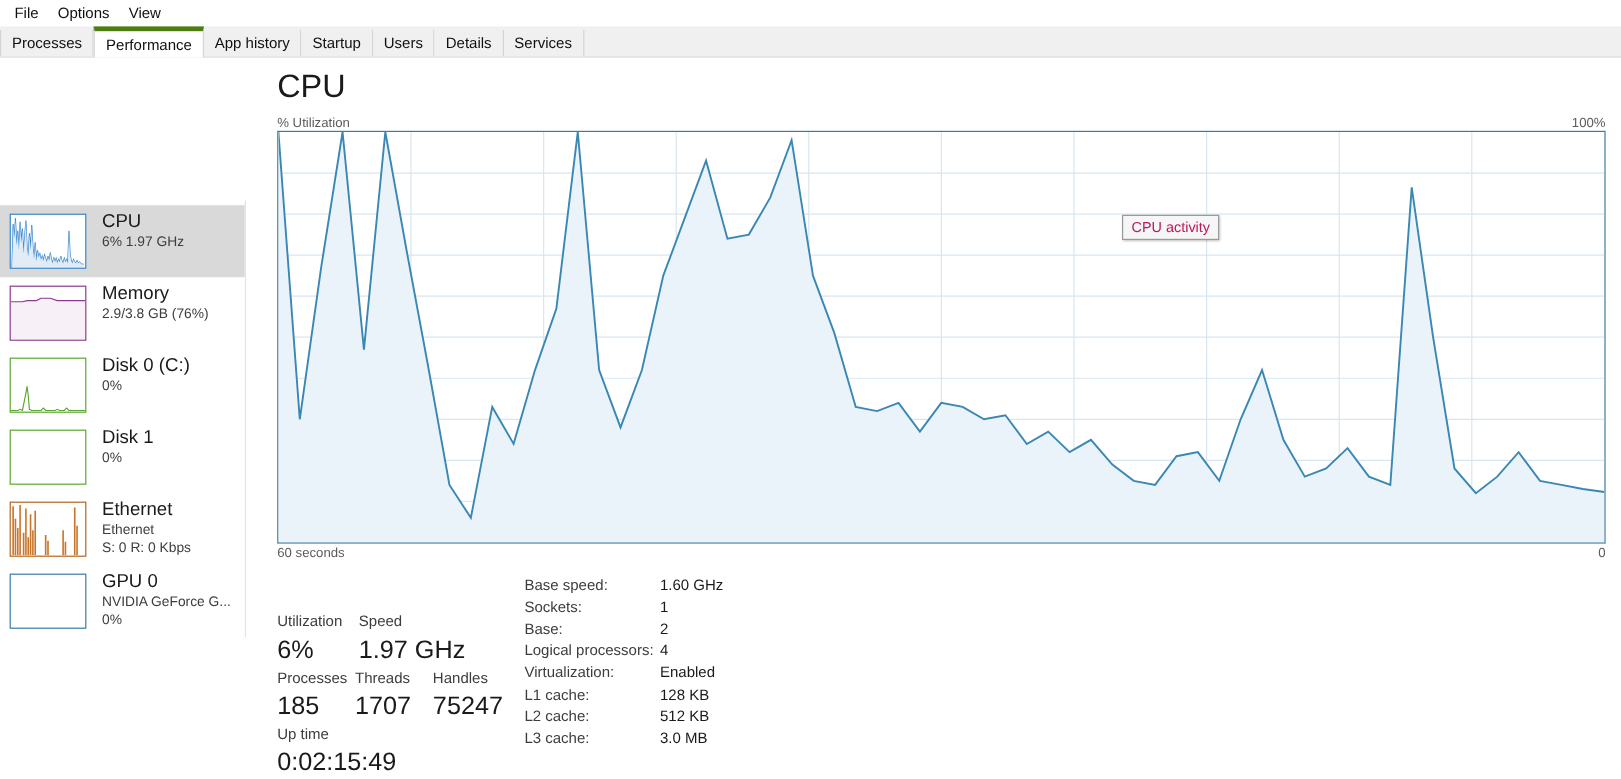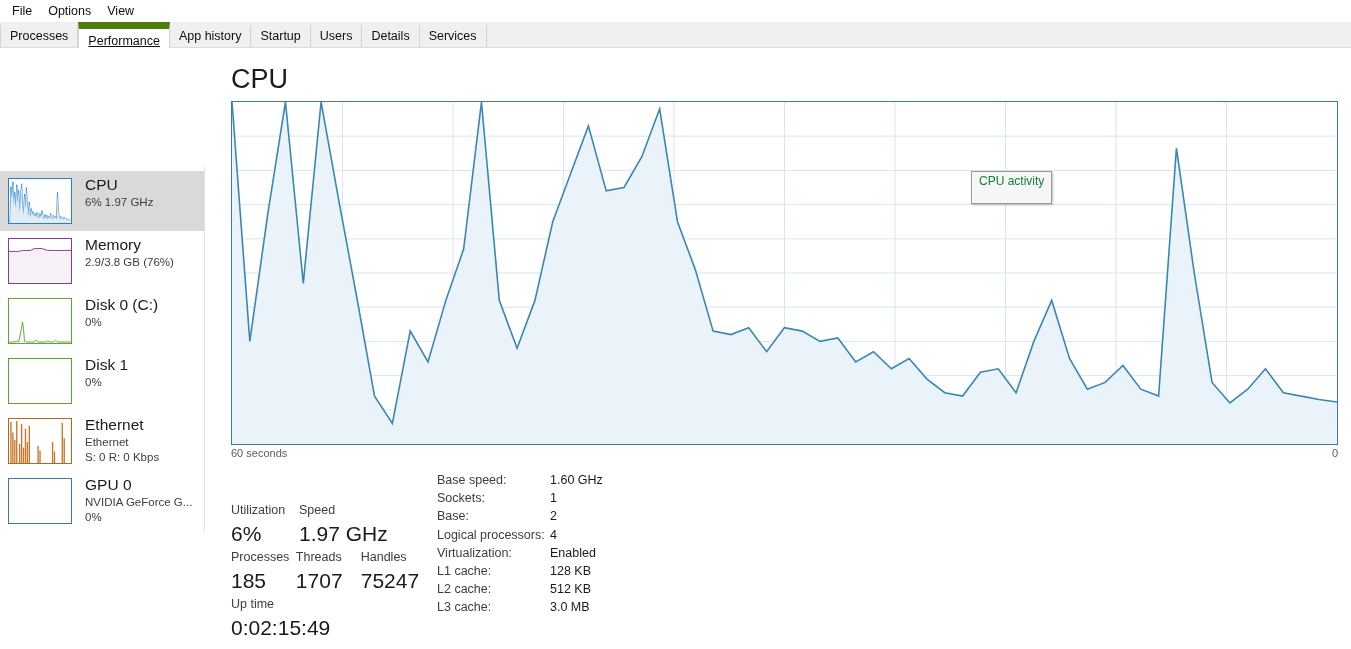--- a/index.html
+++ b/index.html
@@ -46,27 +46,26 @@
     background: #f0f0f0;
     border-right: 1px solid #d4d4d4;
     cursor: default;
     white-space: nowrap;
   }
   .tab:first-child { border-left: 1px solid #d4d4d4; }
   .tab.active {
     background: #ffffff;
     height: 26px;
     line-height: 25px;
-    border-top: 7px solid #4d7c0f;
+    border-top: 4px solid #4d7c0f;
     border-right: 1px solid #d4d4d4;
     border-left: 1px solid #d4d4d4;
     position: relative;
     z-index: 3;
     margin-bottom: -1px;
-    text-decoration: underline;
   }
 
   
   #content {
     display: flex;
     height: 601px;
     background: #ffffff;
     align-items: center;
   }
 
@@ -148,27 +147,27 @@
   #graph {
     position: relative;
     height: 344px;
     border: 1px solid #3c7d9e;
     background: #ffffff;
     overflow: hidden;
   }
   #graph svg { display: block; width: 100%; height: 100%; }
   #tooltip {
     position: absolute;
-    left: 740px;
+    left: 704px;
     top: 70px;
     background: #f6f6f6;
     border: 1px solid #9a9a9a;
     font-size: 12px;
-    color: #15803d;
-    padding: 2px 7px 15px 7px;
+    color: #be185d;
+    padding: 2px 7px 3px 7px;
     box-shadow: 1px 1px 2px rgba(0,0,0,.25);
     white-space: nowrap;
     z-index: 5;
   }
   #axis-bot {
     position: relative;
     height: 17px;
     font-size: 11px;
     color: #5c5c5c;
     padding-top: 18px;
@@ -326,20 +325,24 @@
     </div>
 
   </div>
 
   <div id="main">
 
     <div id="main-head">
       <div id="cpu-title">CPU</div>
     </div>
 
+    <div id="axis-top">
+      <span class="left">% Utilization</span>
+      <span class="right">100%</span>
+    </div>
 
     <div id="graph-wrap">
       <div id="graph">
         <svg viewBox="0 0 1110 342" preserveAspectRatio="none">
 
           <g stroke="#d7e6f0" stroke-width="1">
             <line x1="0" y1="34.2" x2="1110" y2="34.2"></line>
             <line x1="0" y1="68.4" x2="1110" y2="68.4"></line>
             <line x1="0" y1="102.6" x2="1110" y2="102.6"></line>
             <line x1="0" y1="136.8" x2="1110" y2="136.8"></line>

